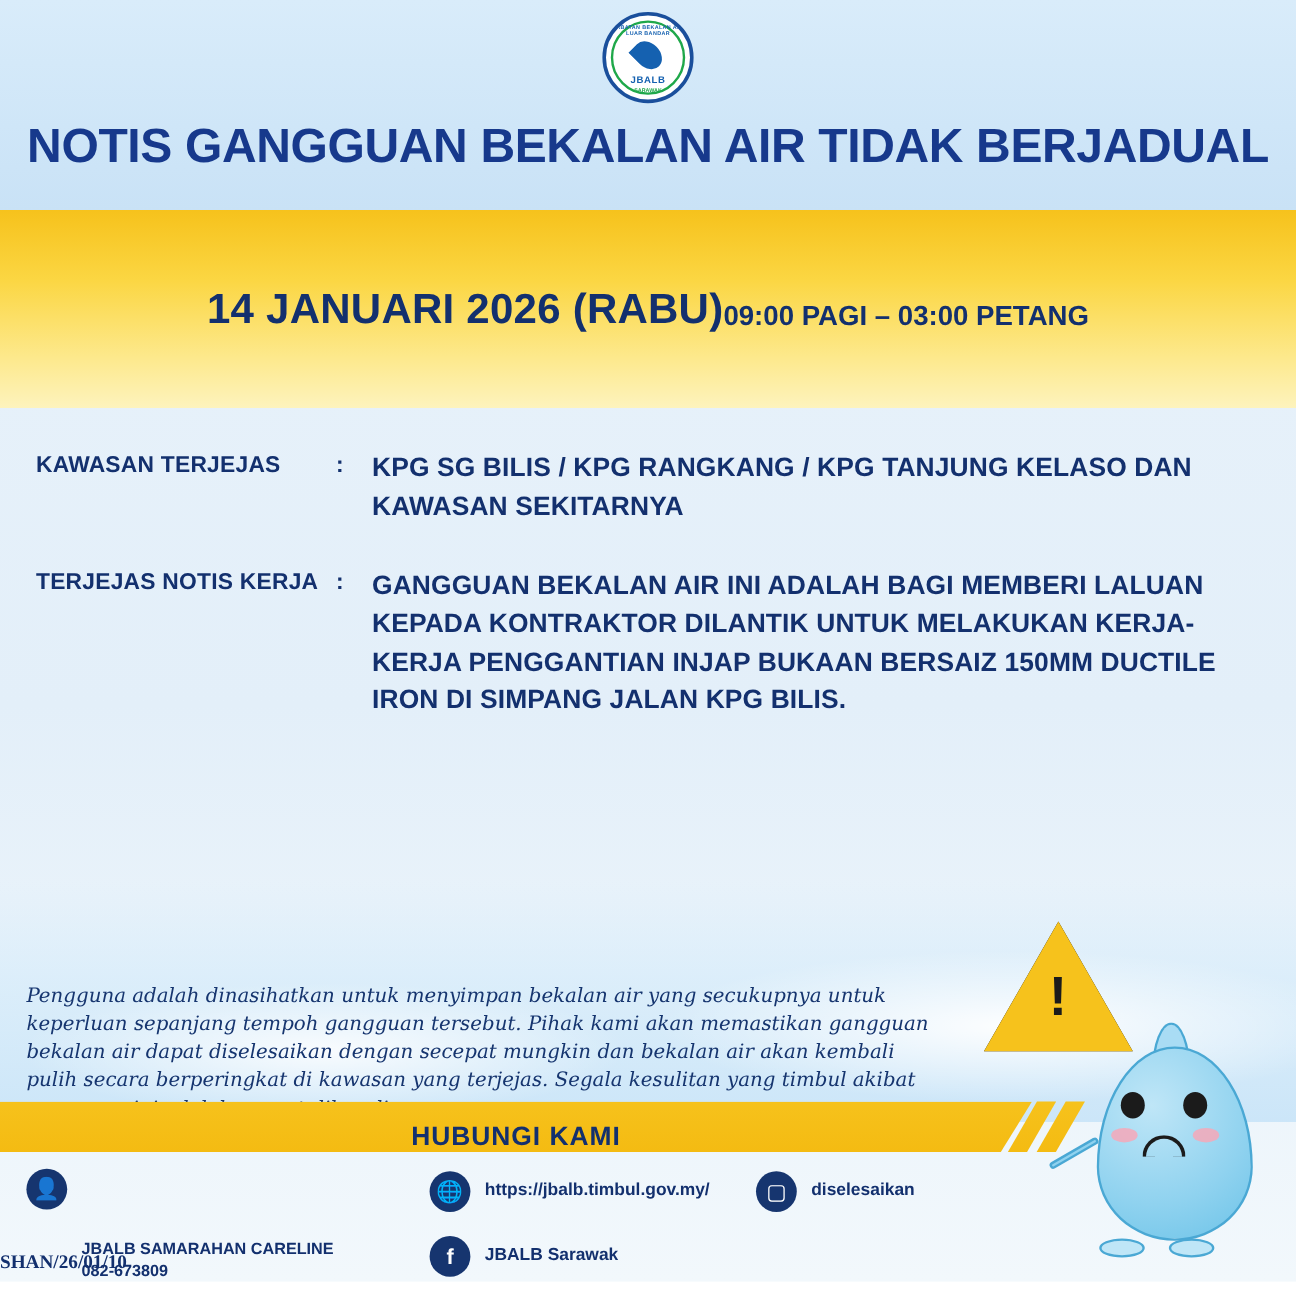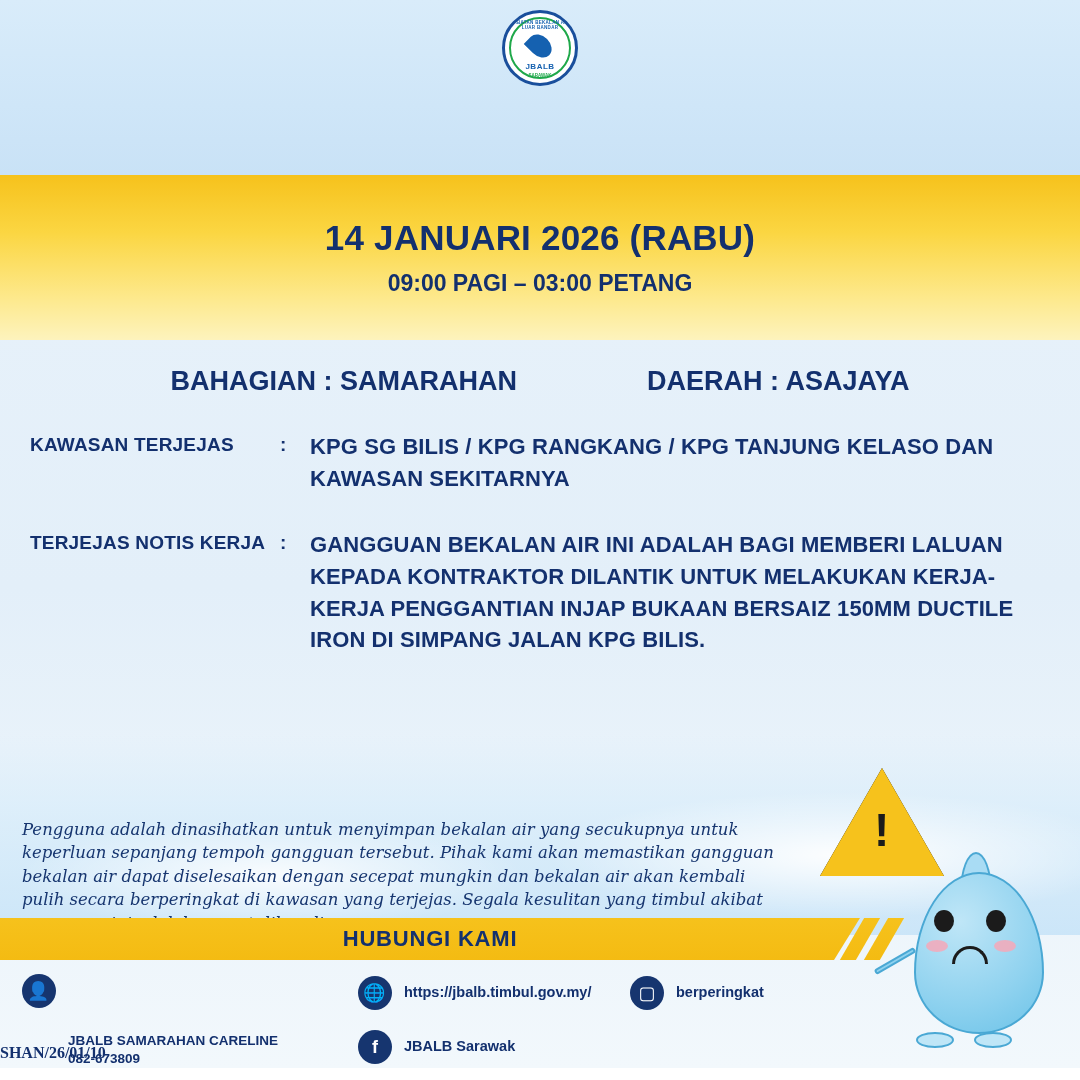--- a/index.html
+++ b/index.html
@@ -66,21 +66,21 @@
     font-size: 40px;
     font-weight: bold;
     color: #17398c;
     letter-spacing: -0.3px;
   }
 
   
   .date-band {
     height: 165px;
     background: linear-gradient(180deg,#f6c21c 0%, #fbd642 35%, #fde98d 75%, #fdf3bd 100%);
-    display: flex; flex-direction: column;
+    display: flex; flex-direction: row;
     align-items: center; justify-content: center;
     color: #13306e;
   }
   .date-line1 { font-size: 35px; font-weight: bold; letter-spacing: .2px; }
   .date-line2 { font-size: 23px; font-weight: bold; margin-top: 12px; }
 
   
   .region-row {
     display: flex; justify-content: center; gap: 130px;
     margin-top: 26px;
@@ -120,21 +120,21 @@
     font-size: 16.5px;
     line-height: 1.42;
     color: #16356f;
   }
 
   
   .contact-banner {
     position: absolute;
     left: 0; top: 918px; width: 860px; height: 42px;
     background: linear-gradient(180deg,#f6c21c 0%, #f4bb12 100%);
-    display: flex; align-items: center; justify-content: center;
+    display: flex; align-items: flex-end; justify-content: center;
     color: #13306e; font-size: 22px; font-weight: bold;
     letter-spacing: .8px;
     clip-path: polygon(0 0, 100% 0, calc(100% - 26px) 100%, 0 100%);
   }
   .slash {
     position: absolute; top: 918px; height: 42px; width: 16px;
     background: linear-gradient(180deg,#f6c21c 0%, #f4bb12 100%);
     transform: skewX(-30deg);
   }
   .slash.s1 { left: 852px; }
@@ -216,31 +216,28 @@
   <div class="header">
     <div class="logo-wrap">
       <div class="logo">
         <div class="ring"></div>
         <div class="logo-top">JABATAN BEKALAN AIR LUAR BANDAR</div>
         <div class="drop"></div>
         <div class="logo-txt">JBALB</div>
         <div class="logo-bot">SARAWAK</div>
       </div>
     </div>
+    <div class="title">NOTIS GANGGUAN BEKALAN AIR TIDAK BERJADUAL</div>
   </div>
 
   <div class="date-band">
     <div class="date-line1">14 JANUARI 2026 (RABU)</div>
     <div class="date-line2">09:00 PAGI – 03:00 PETANG</div>
   </div>
 
-  <div class="region-row">
-    <div>BAHAGIAN : SAMARAHAN</div>
-    <div>DAERAH : ASAJAYA</div>
-  </div>
 
   <div class="details">
     <div class="detail">
       <div class="label">KAWASAN TERJEJAS</div>
       <div class="colon">:</div>
       <div class="value">KPG SG BILIS / KPG RANGKANG / KPG TANJUNG KELASO DAN KAWASAN SEKITARNYA</div>
     </div>
     <div class="detail">
       <div class="label">TERJEJAS NOTIS KERJA</div>
       <div class="colon">:</div>
@@ -278,21 +275,21 @@
 
     <div class="c-item" style="left:358px; top:62px;">
       <div class="c-ico">
           <b>f</b>
         </div>
       <div class="c-link">JBALB Sarawak</div>
     </div>
 
     <div class="c-item" style="left:630px; top:8px;">
       <div class="c-ico">▢</div>
-      <div class="c-link">berperingkat</div>
+      <div class="c-link">diselesaikan</div>
     </div>
 
   </div>
 
   <div class="ref">SHAN/26/01/10</div>
 
   <div class="mascot">
     <div class="warn-tri"></div>
     <div class="warn-excl">!</div>
     <div class="arm"></div>

